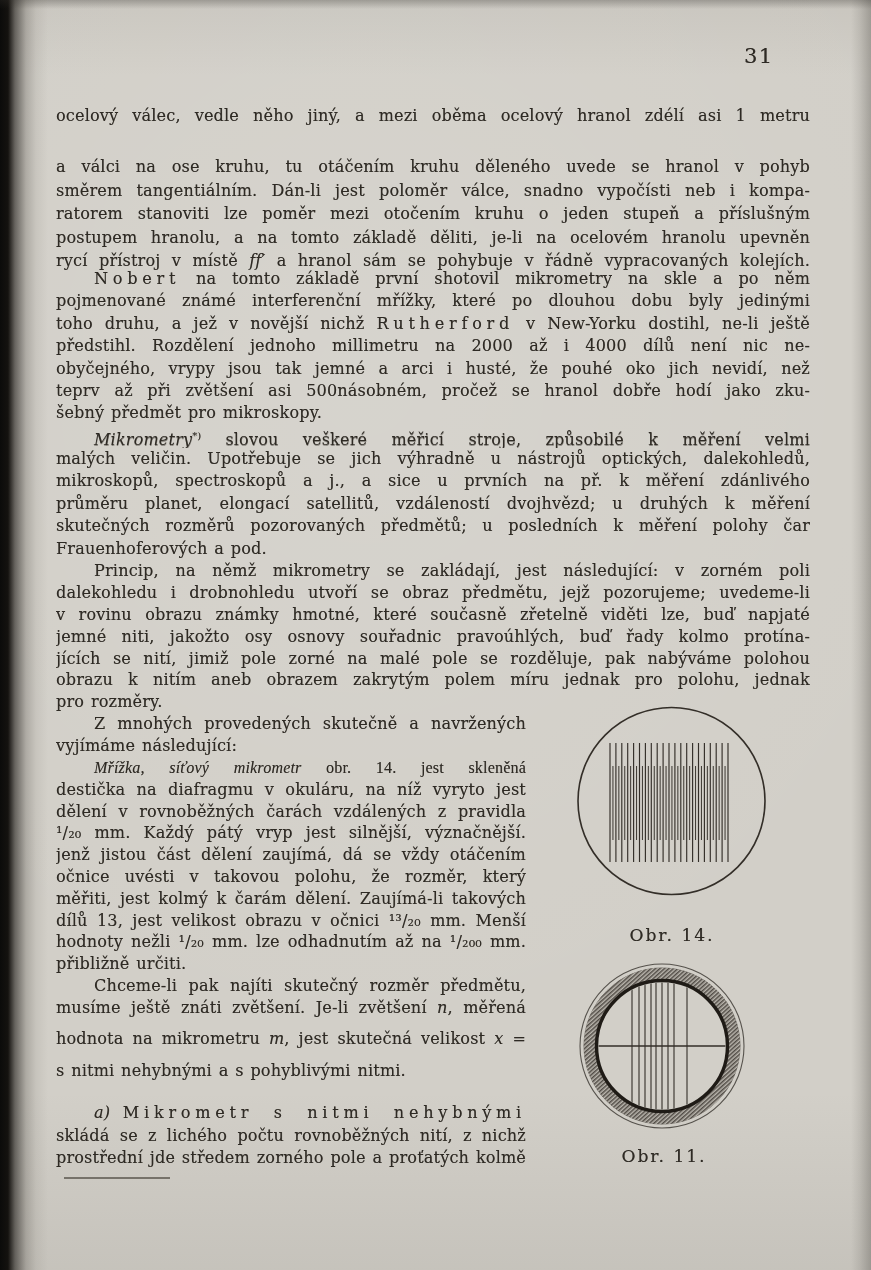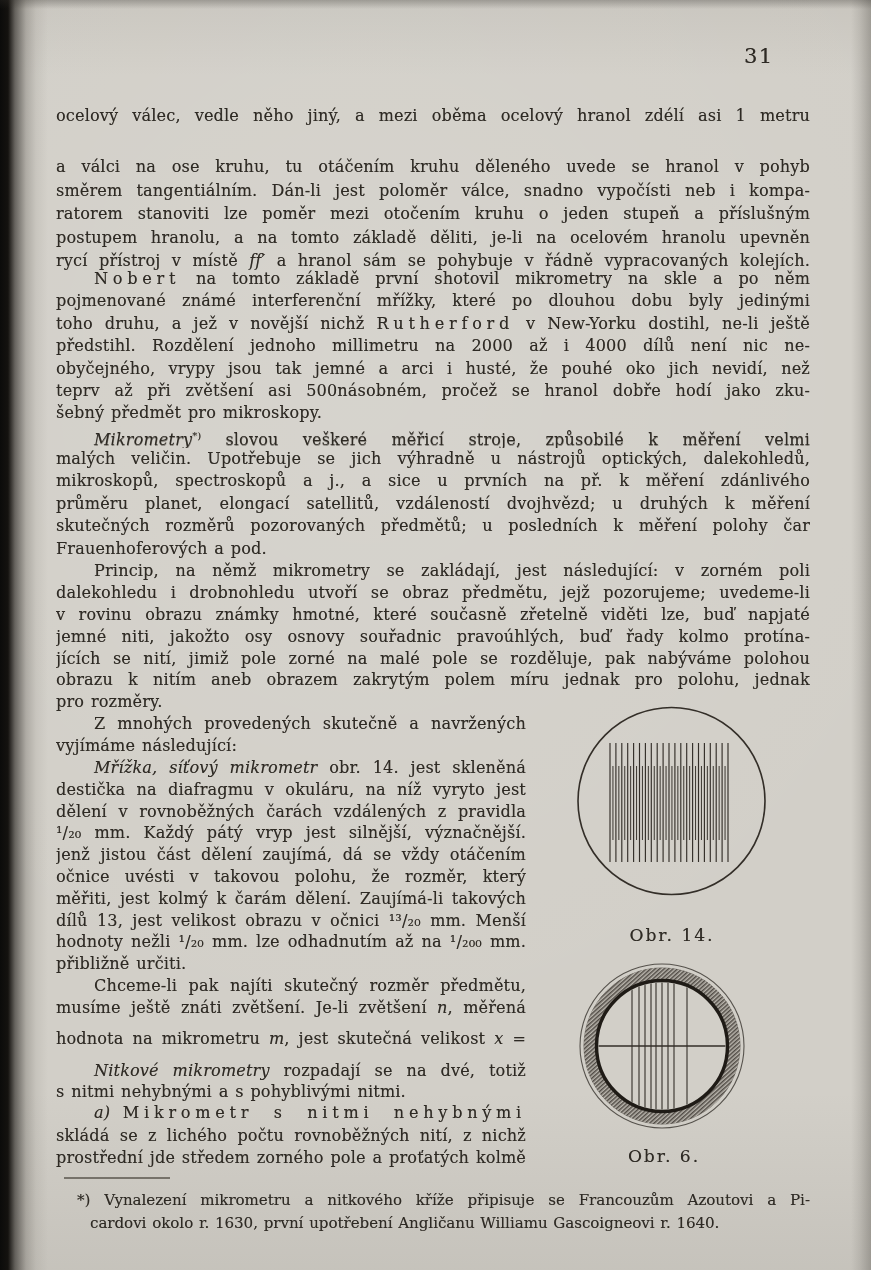--- a/index.html
+++ b/index.html
@@ -119,38 +119,37 @@
         <div class="t-line just" style="height: 21.9px; line-height: 21.9px;"><span>jemné niti, jakožto osy osnovy souřadnic pravoúhlých, buď řady kolmo protína-</span></div>
         <div class="t-line just" style="height: 21.9px; line-height: 21.9px;"><span>jících se nití, jimiž pole zorné na malé pole se rozděluje, pak nabýváme polohou</span></div>
         <div class="t-line just" style="height: 21.9px; line-height: 21.9px;"><span>obrazu k nitím aneb obrazem zakrytým polem míru jednak pro polohu, jednak</span></div>
         <div class="t-line" style="height: 21.9px; line-height: 21.9px;"><span>pro rozměry.</span></div>
       </div>
       <div class="para narrow" style="top: 713px; width: 470px;">
         <div class="t-line just" style="height: 22px; line-height: 22px;"><span class="ind"></span><span>Z mnohých provedených skutečně a navržených</span></div>
         <div class="t-line" style="height: 22px; line-height: 22px;"><span>vyjímáme následující:</span></div>
       </div>
       <div class="para narrow" style="top: 757px; width: 470px;">
-        <div class="t-line just" style="height: 21.8px; line-height: 21.8px;"><span class="ind"></span><span class="it">Mřížka, síťový mikrometr</span><span> obr. 14. jest skleněná</span></div>
+        <div class="t-line just" style="height: 21.8px; line-height: 21.8px; font-family: Liberation Serif, serif;"><span class="ind"></span><span class="it">Mřížka, síťový mikrometr</span><span> obr. 14. jest skleněná</span></div>
         <div class="t-line just" style="height: 21.8px; line-height: 21.8px;"><span>destička na diafragmu v okuláru, na níž vyryto jest</span></div>
         <div class="t-line just" style="height: 21.8px; line-height: 21.8px;"><span>dělení v rovnoběžných čarách vzdálených z pravidla</span></div>
         <div class="t-line just" style="height: 21.8px; line-height: 21.8px;"><span>¹/₂₀ mm. Každý pátý vryp jest silnější, význačnější. Obraz,</span></div>
         <div class="t-line just" style="height: 21.8px; line-height: 21.8px;"><span>jenž jistou část dělení zaujímá, dá se vždy otáčením</span></div>
         <div class="t-line just" style="height: 21.8px; line-height: 21.8px;"><span>očnice uvésti v takovou polohu, že rozměr, který chceme</span></div>
         <div class="t-line just" style="height: 21.8px; line-height: 21.8px;"><span>měřiti, jest kolmý k čarám dělení.  Zaujímá-li takových</span></div>
         <div class="t-line just" style="height: 21.8px; line-height: 21.8px;"><span>dílů 13, jest velikost obrazu v očnici ¹³/₂₀ mm.  Menší</span></div>
         <div class="t-line just" style="height: 21.8px; line-height: 21.8px;"><span>hodnoty nežli ¹/₂₀ mm. lze odhadnutím až na ¹/₂₀₀ mm.</span></div>
         <div class="t-line" style="height: 21.8px; line-height: 21.8px;"><span>přibližně určiti.</span></div>
       </div>
       <div class="para narrow" style="top: 975px; width: 470px;">
         <div class="t-line just" style="height: 22px; line-height: 22px;"><span class="ind"></span><span>Chceme-li pak najíti skutečný rozměr předmětu,</span></div>
         <div class="t-line just" style="height: 22px; line-height: 22px;"><span>musíme ještě znáti zvětšení.  Je-li zvětšení </span><span class="it">n</span><span>, měřená</span></div>
         <div class="t-line just" style="height: 40px; line-height: 40px;"><span>hodnota na mikrometru </span><span class="it">m</span><span>, jest skutečná velikost </span><span class="it">x</span><span> = </span></div>
       </div>
       <div class="para narrow" style="top: 1060px; width: 470px;">
-        <div class="t-line just" style="height: 21px; line-height: 21px;"><span class="ind"></span><span class="it">Nitkové mikrometry</span><span> rozpadají se na dvé, totiž</span></div>
         <div class="t-line" style="height: 21px; line-height: 21px;"><span>s nitmi nehybnými a s pohyblivými nitmi.</span></div>
       </div>
       <div class="para narrow" style="top: 1102px; width: 470px;">
         <div class="t-line just" style="height: 22.5px; line-height: 22.5px;"><span class="ind"></span><span class="it">a) </span><span class="sp">Mikrometr s nitmi nehybnými</span></div>
         <div class="t-line just" style="height: 22.5px; line-height: 22.5px;"><span>skládá se z lichého počtu rovnoběžných nití, z nichž</span></div>
         <div class="t-line just" style="height: 22.5px; line-height: 22.5px;"><span>prostřední jde středem zorného pole a proťatých kolmě</span></div>
       </div>
     </div>
 
   <div class="figure" id="figure-14" style="left:572px;top:700px;width:200px;height:232px;">
@@ -224,22 +223,18 @@
         <line x1="66" y1="18" x2="66" y2="152" stroke-width="1.1"></line>
         <line x1="72" y1="18" x2="72" y2="152" stroke-width="1.1"></line>
         <line x1="77" y1="18" x2="77" y2="152" stroke-width="1.1"></line>
         <line x1="83" y1="18" x2="83" y2="152" stroke-width="1.1"></line>
         <line x1="89" y1="18" x2="89" y2="152" stroke-width="1.1"></line>
         <line x1="95" y1="18" x2="95" y2="152" stroke-width="1.1"></line>
         <line x1="108" y1="18" x2="108" y2="152" stroke-width="1.1"></line>
         <line x1="18" y1="85" x2="148" y2="85" stroke-width="1.3"></line>
       </g>
     </svg>
-    <div class="fig-caption" style="top:185px;">Obr. 6.</div>
+    <div class="fig-caption" style="top:185px;">Obr. 11.</div>
   </div>
 
   <div id="footnote-rule"></div>
-  <div id="footnote">
-    <div class="fn-line just">*) Vynalezení mikrometru a nitkového kříže připisuje se Francouzům Azoutovi a Pi-</div>
-    <div class="fn-line cont">cardovi okolo r. 1630, první upotřebení Angličanu Williamu Gascoigneovi r. 1640.</div>
-  </div>
 
 </div>
 
 </body></html>

